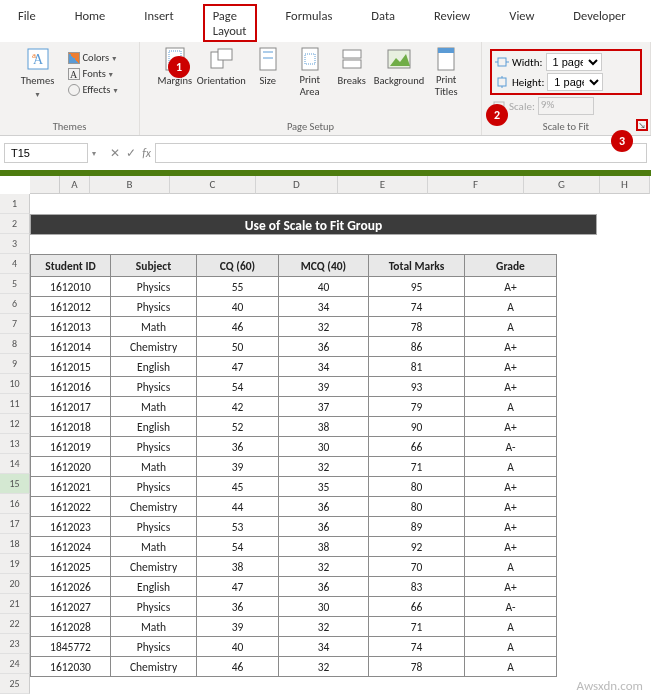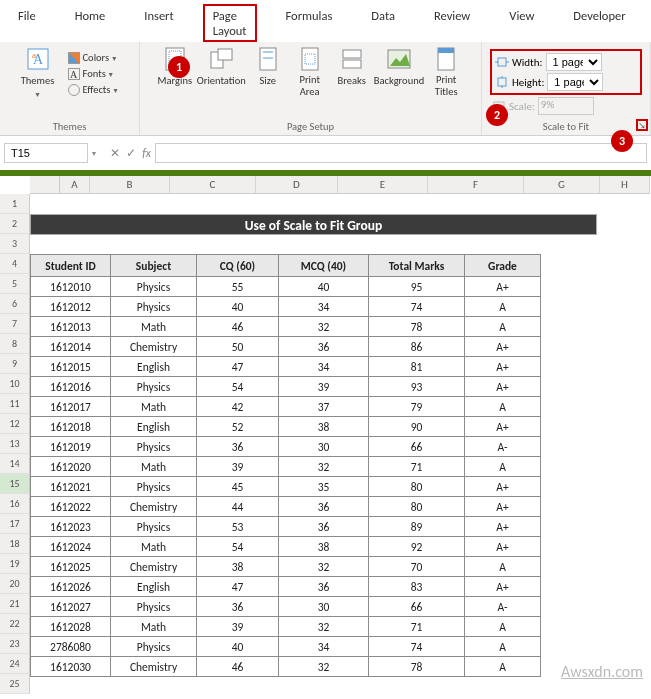--- a/index.html
+++ b/index.html
@@ -30,21 +30,21 @@
 .col-h { background: #f0efee; border-right: 1px solid #d4d4d4; border-bottom: 1px solid #ccc; font-size: 11px; text-align: center; color: #555; height: 18px; line-height: 18px; }
 .row-h { width: 30px; background: #f0efee; border-right: 1px solid #ccc; border-bottom: 1px solid #e0e0e0; font-size: 10px; text-align: center; color: #555; height: 20px; line-height: 20px; }
 .row-h.sel { background: #d4e8d2; }
 .sheet { position: relative; }
 .rows-area { position: absolute; left: 0; top: 18px; }
 .title-bar { background: #3b3b3b; color: #fff; font-size: 13.5px; font-weight: 600; text-align: center; height: 21px; line-height: 21px; border: 1px solid #aaa; position: absolute; }
 .data-table { border-collapse: collapse; position: absolute; font-size: 11.5px; }
 .data-table th { background: #e8e8e8; font-weight: 700; border: 1px solid #8a8a8a; height: 22px; color: #222; }
 .data-table td { border: 1px solid #8a8a8a; text-align: center; height: 20px; color: #222; }
 .ch-A{width:30px}.ch-B{width:80px}.ch-C{width:86px}.ch-D{width:82px}.ch-E{width:90px}.ch-F{width:96px}.ch-G{width:76px}.ch-H{width:50px}
-.watermark { position: absolute; right: 8px; bottom: 18px; color: #bbb; font-size: 16px; text-decoration: underline; }
+.watermark { position: absolute; right: 8px; bottom: 6px; color: #bbb; font-size: 13px; }
 svg { display: block; }
 </style>
 </head>
 <body>
 
 <div class="ribbon-tabs">
     <div class="tab">File</div>
     <div class="tab">Home</div>
     <div class="tab">Insert</div>
     <div class="tab active">Page Layout</div>
@@ -262,21 +262,21 @@
   <div class="title-bar" style="left:30px;top:38px;width:567px">Use of Scale to Fit Group</div>
 
   <table class="data-table" style="left:30px;top:78px">
     <thead>
         <tr>
           <th style="width: 80px;">Student ID</th>
           <th style="width: 86px;">Subject</th>
           <th style="width: 82px;">CQ  (60)</th>
           <th style="width: 90px;">MCQ  (40)</th>
           <th style="width: 96px;">Total Marks</th>
-          <th style="width: 76px;">Grade</th>
+          <th style="width: 92px;">Grade</th>
         </tr>
       </thead>
     <tbody>
         <tr>
           <td>1612010</td>
           <td>Physics</td>
           <td>55</td>
           <td>40</td>
           <td>95</td>
           <td>A+</td>
@@ -411,21 +411,21 @@
         </tr>
         <tr>
           <td>1612028</td>
           <td>Math</td>
           <td>39</td>
           <td>32</td>
           <td>71</td>
           <td>A</td>
         </tr>
         <tr>
-          <td>2786080</td>
+          <td>1845772</td>
           <td>Physics</td>
           <td>40</td>
           <td>34</td>
           <td>74</td>
           <td>A</td>
         </tr>
         <tr>
           <td>1612030</td>
           <td>Chemistry</td>
           <td>46</td>

